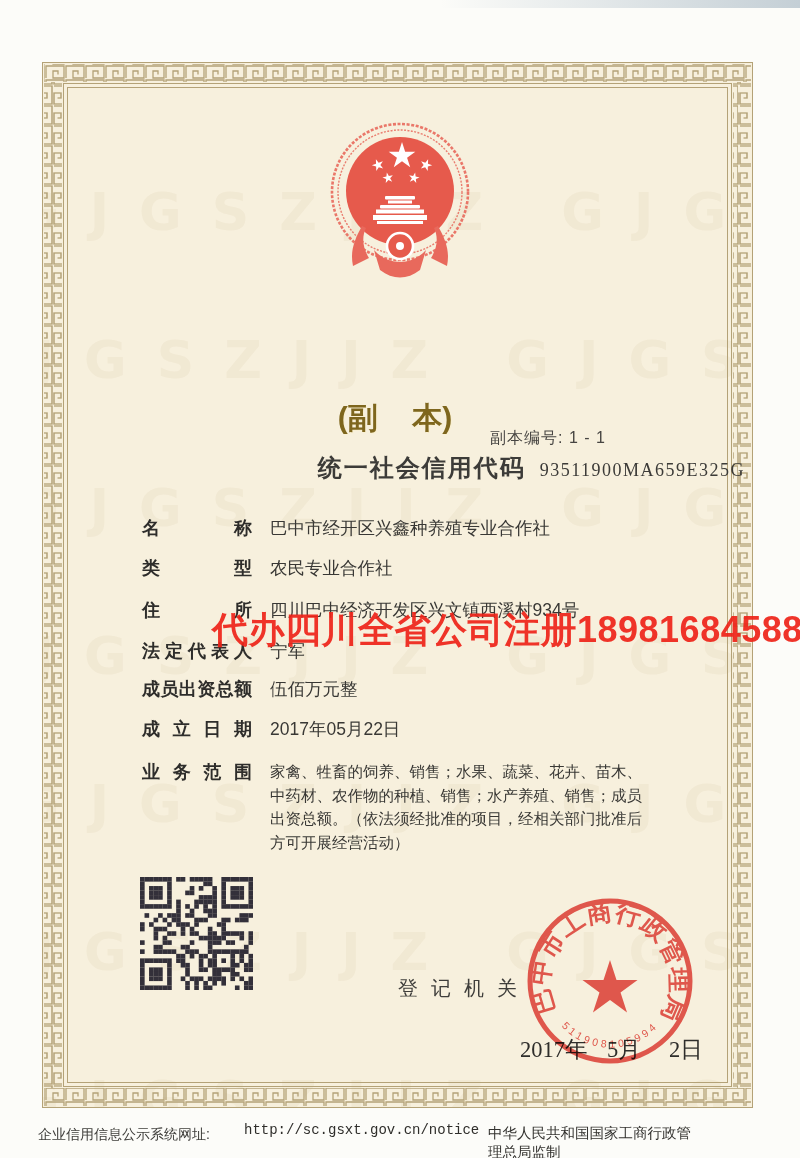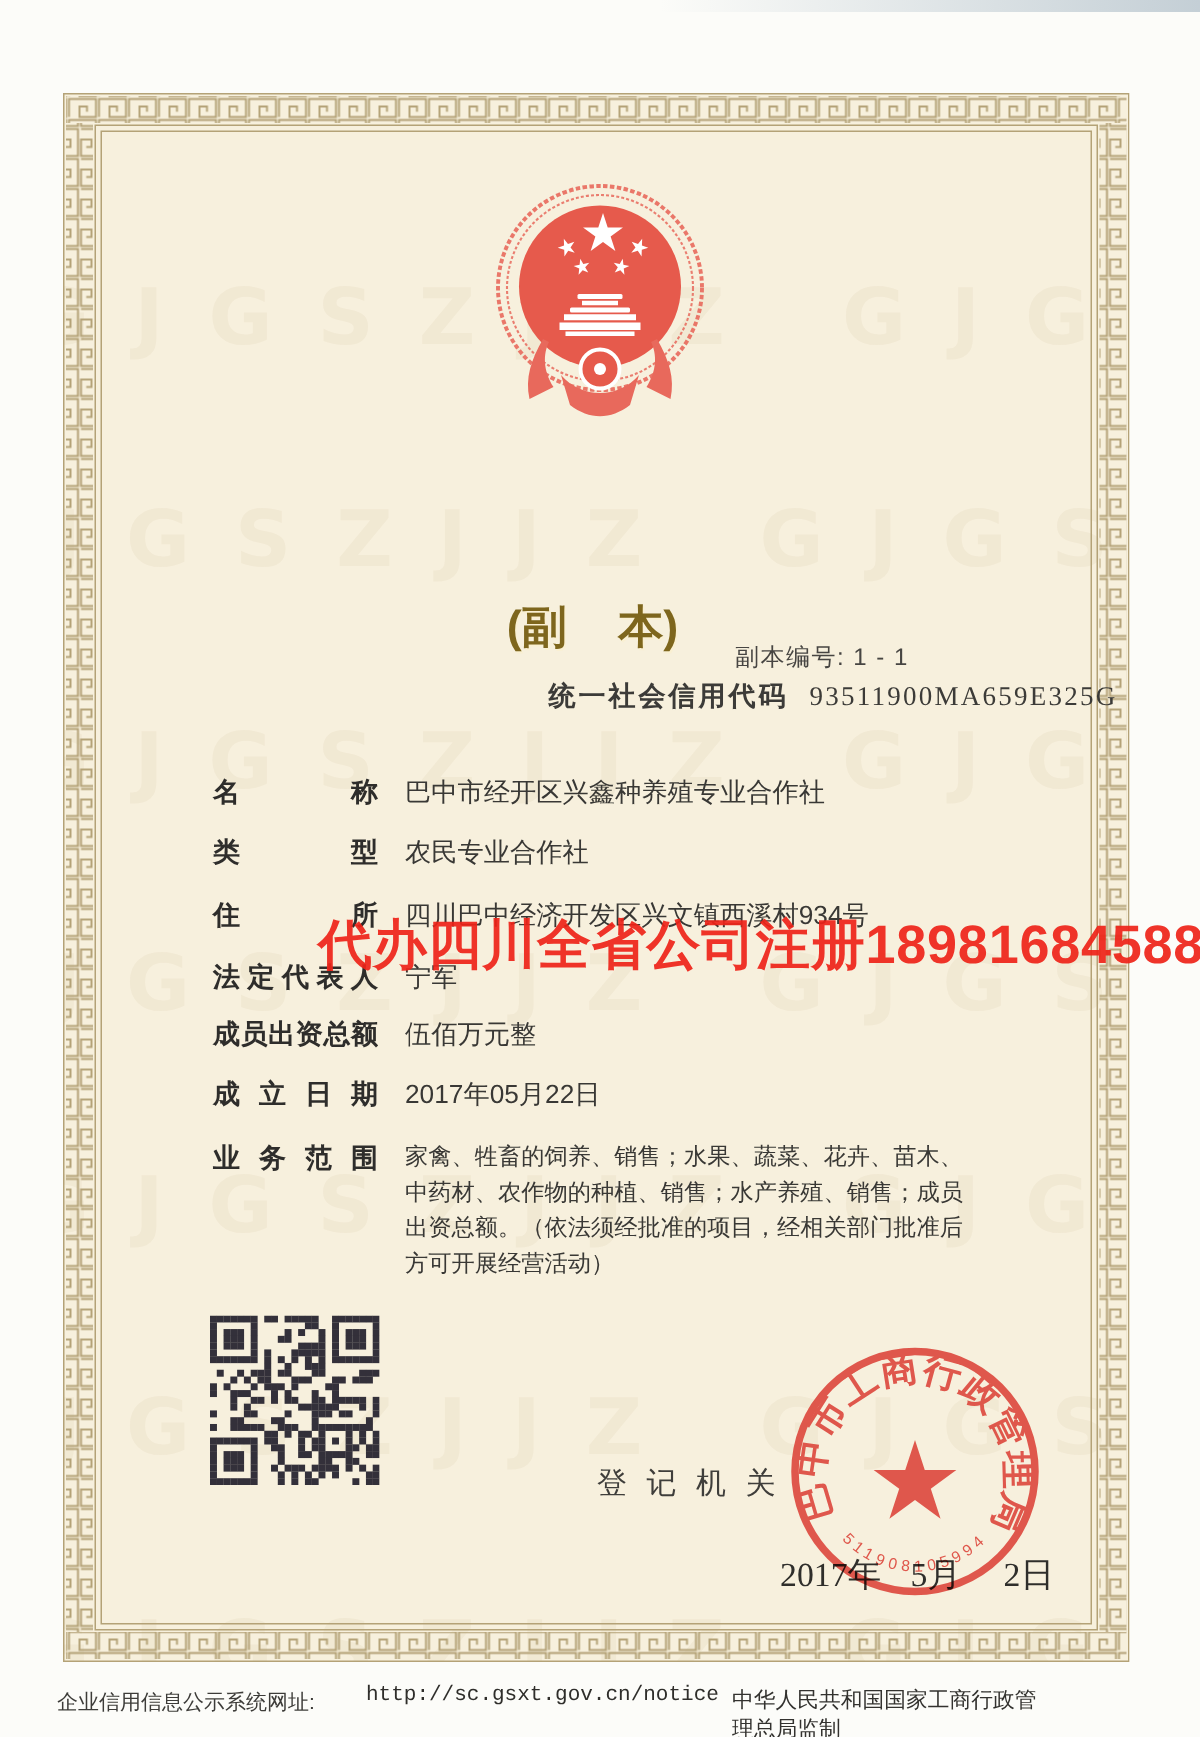--- a/index.html
+++ b/index.html
@@ -22,21 +22,21 @@
   .title{position:absolute;left:100px;top:300px;width:620px;text-align:center;
         font-size:80px;font-weight:bold;line-height:1.05;letter-spacing:52px;padding-left:52px;
         box-sizing:border-box;color:var(--gold,#7e661d);
         text-shadow:1px 1px 0 rgba(255,240,190,.35), -1px -1px 0 rgba(60,45,5,.25);
         font-family:"DejaVu Sans","Liberation Sans",sans-serif;}
   .subtitle{position:absolute;left:85px;top:398px;width:620px;text-align:center;
         font-size:30px;font-weight:bold;color:var(--gold,#7e661d);word-spacing:26px;
         text-shadow:1px 1px 0 rgba(255,240,190,.35);}
   .copy-no{position:absolute;left:490px;top:428px;font-size:16px;color:#474542;letter-spacing:1px;}
   .credit-line{position:absolute;left:0;top:452px;width:745px;text-align:right;white-space:nowrap;}
-  .credit-label{font-size:18px;font-weight:600;color:#3c3b38;letter-spacing:2px;margin-right:14px;}
+  .credit-label{font-size:24px;font-weight:600;color:#3c3b38;letter-spacing:2px;margin-right:14px;}
   .credit-code{font-size:18px;color:#3c3b38;letter-spacing:1.5px;
         font-family:"Liberation Serif","DejaVu Serif",serif;}
   
   .frow{position:absolute;left:142px;display:flex;align-items:flex-start;}
   .flabel{width:110px;font-size:18px;font-weight:600;color:#2e2d2b;flex:none;
         text-align:justify;text-align-last:justify;line-height:24px;}
   .fvalue{margin-left:18px;font-size:17.5px;color:#393835;line-height:24px;white-space:nowrap;}
   .fvalue.wrap{white-space:normal;width:372px;font-size:15.5px;line-height:23.5px;}
   
   .red-wm{position:absolute;left:212px;top:606px;z-index:6;font-size:36px;font-weight:bold;

